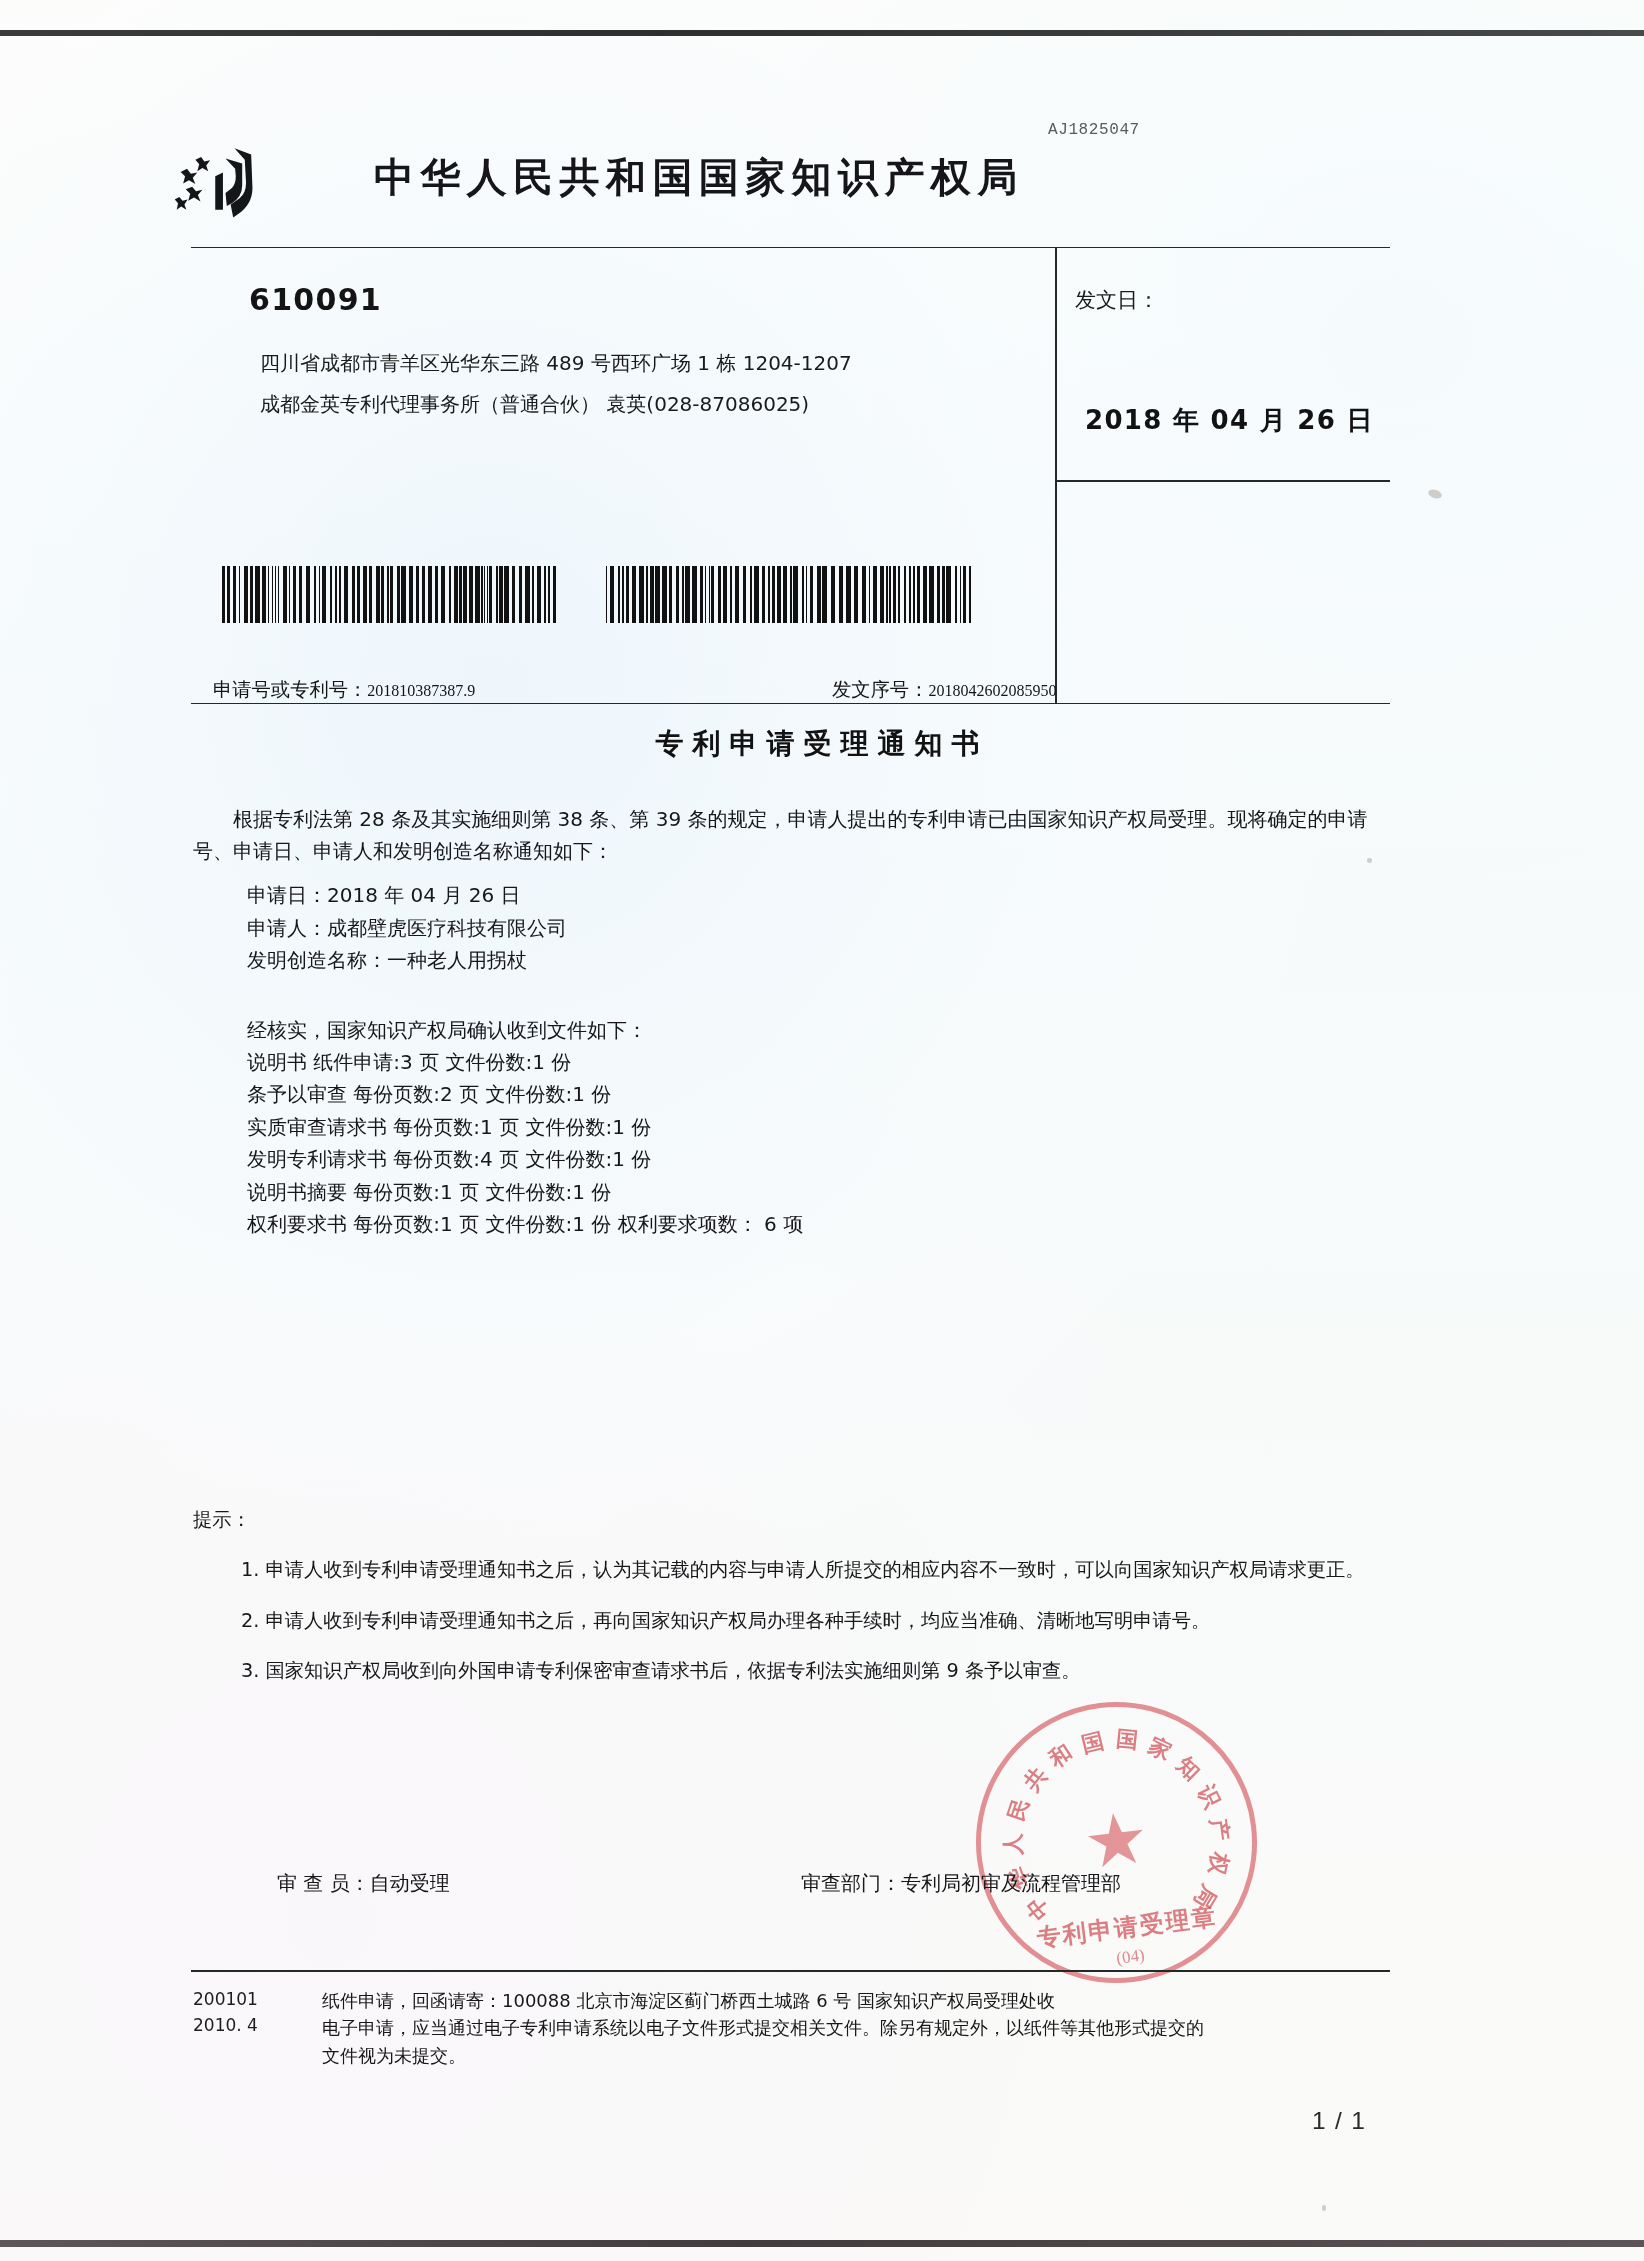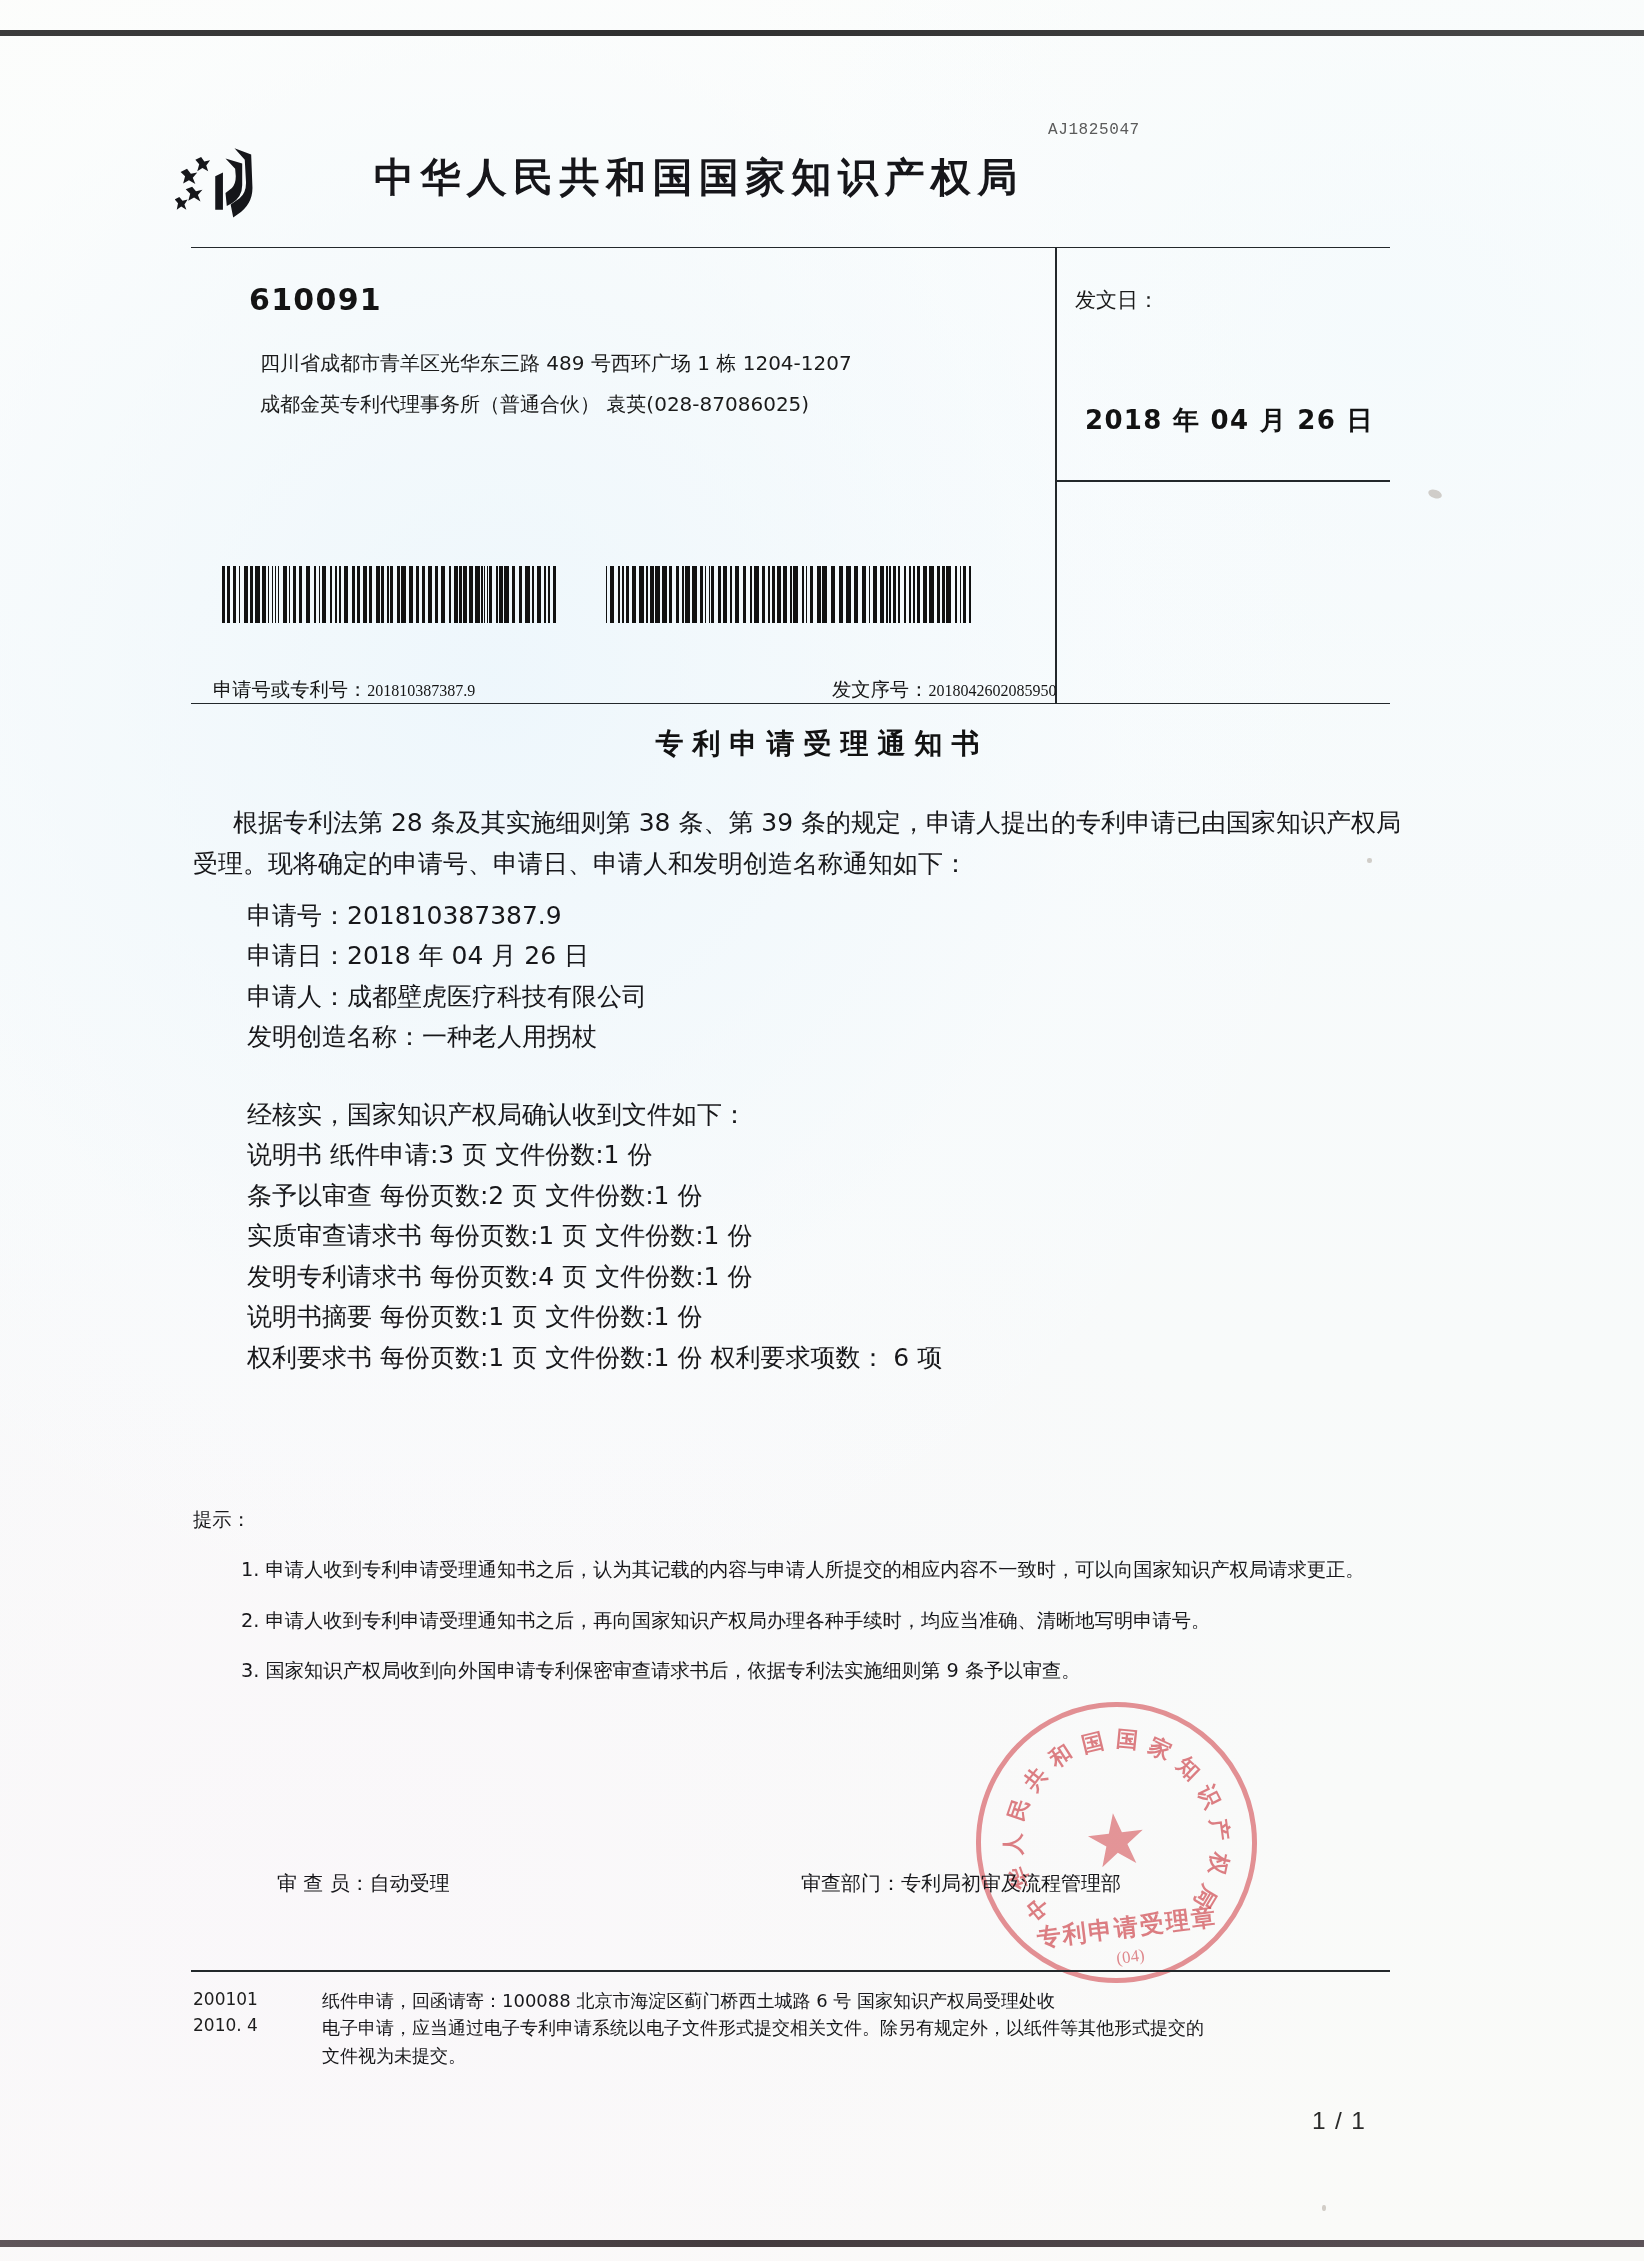--- a/index.html
+++ b/index.html
@@ -199,21 +199,21 @@
     color: #121212;
   }
 
   
   .body {
     position: absolute;
     left: 193px;
     top: 803px;
     width: 1212px;
     font-family: "DejaVu Sans", sans-serif;
-    font-size: 25px;
+    font-size: 20px;
     line-height: 1.62;
     color: #17171a;
   }
   .body p { margin: 0; }
   .indent2 { text-indent: 40px; }
   .pad-l { padding-left: 54px; }
   .gap-small { height: 11.6px; }
   .gap-med { height: 37px; }
 
   .notes {
@@ -646,21 +646,20 @@
   </div>
   <div class="serial-row">
     <span>发文序号：</span><b>2018042602085950</b>
   </div>
 
   <div class="title">专利申请受理通知书</div>
 
   <div class="body">
     <p class="indent2">根据专利法第 28 条及其实施细则第 38 条、第 39 条的规定，申请人提出的专利申请已由国家知识产权局受理。现将确定的申请号、申请日、申请人和发明创造名称通知如下：</p>
     <div class="gap-small"></div>
-    <p class="pad-l">申请号：201810387387.9</p>
     <p class="pad-l">申请日：2018 年 04 月 26 日</p>
     <p class="pad-l">申请人：成都壁虎医疗科技有限公司</p>
     <p class="pad-l">发明创造名称：一种老人用拐杖</p>
     <div class="gap-med"></div>
     <p class="pad-l">经核实，国家知识产权局确认收到文件如下：</p>
     <p class="pad-l">说明书 纸件申请:3 页 文件份数:1 份</p>
     <p class="pad-l">条予以审查 每份页数:2 页 文件份数:1 份</p>
     <p class="pad-l">实质审查请求书 每份页数:1 页 文件份数:1 份</p>
     <p class="pad-l">发明专利请求书 每份页数:4 页 文件份数:1 份</p>
     <p class="pad-l">说明书摘要 每份页数:1 页 文件份数:1 份</p>

